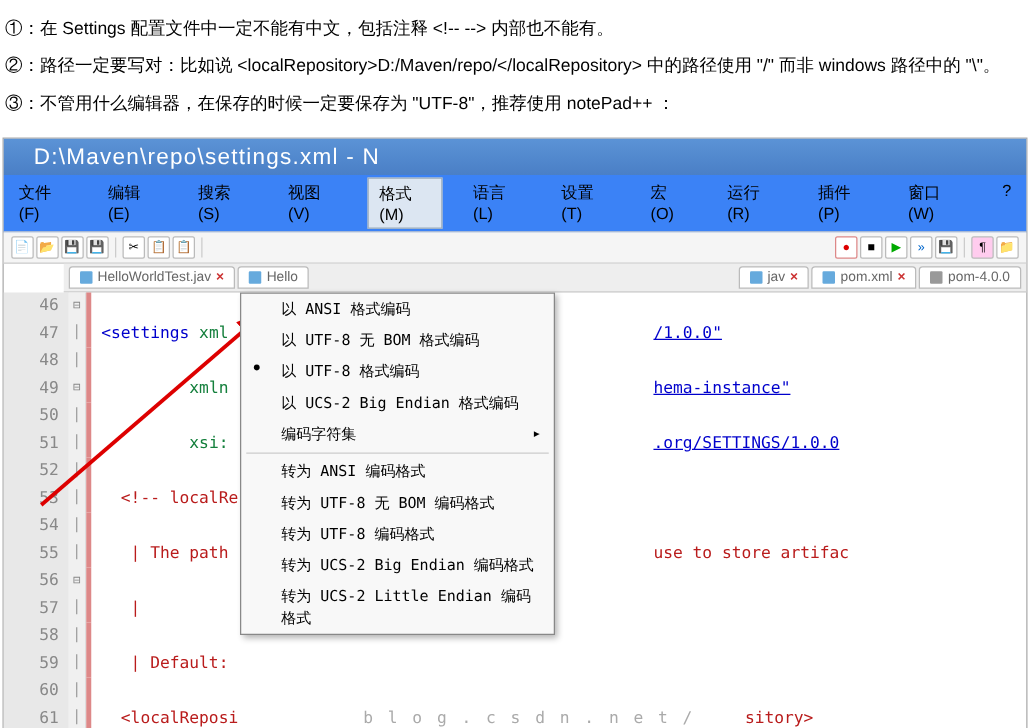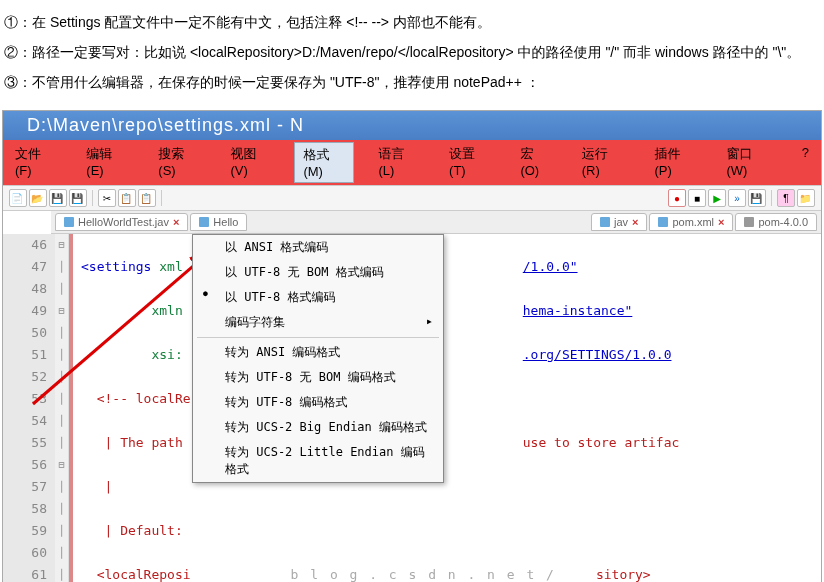--- a/index.html
+++ b/index.html
@@ -1,21 +1,21 @@
 <!DOCTYPE html>
 <html><head>
 <meta charset="utf-8">
 <style>
 * { box-sizing: border-box; margin: 0; padding: 0; }
 body { font-family: "SimSun", "Microsoft YaHei", sans-serif; font-size: 13px; background: #fff; width: 824px; }
 .notes { padding: 8px 4px; line-height: 2; font-size: 14px; }
 .notes p { margin-bottom: 2px; }
 .app { border: 1px solid #aaa; margin: 4px 2px 0 2px; background: #fff; position: relative; }
 .titlebar { background: linear-gradient(#5b93d6, #4a7fc6); color: #fff; padding: 4px 24px; font-size: 18px; text-align: left; letter-spacing: 1px; }
-.menubar { background: #ef4444; border-bottom: 1px solid #ccc; padding: 2px 4px; display: flex; gap: 16px; justify-content: flex-end; }
+.menubar { background: #3b82f6; border-bottom: 1px solid #ccc; padding: 2px 4px; display: flex; gap: 16px; justify-content: flex-end; }
 .menubar .mi { padding: 3px 8px; cursor: pointer; }
 .menubar .mi.active { background: #dce6f2; border: 1px solid #9ab; }
 .toolbar { background: #f5f5f5; border-bottom: 1px solid #ccc; padding: 3px 6px; display: flex; gap: 2px; align-items: center; }
 .tb { width: 18px; height: 18px; border: 1px solid #bbb; background: #fff; border-radius: 2px; display: flex; align-items: center; justify-content: center; font-size: 10px; }
 .tb.red { color: #d00; border-color: #d88; }
 .tb.green { color: #0a0; }
 .tb.blue { color: #06c; }
 .tb.pink { background: #fce; }
 .sep { width: 1px; height: 16px; background: #ccc; margin: 0 3px; }
 .spacer { flex: 1; }
@@ -204,20 +204,21 @@
 
 
 
 
     </div>
 
     <div class="dropdown">
       <div class="di">以 ANSI 格式编码</div>
       <div class="di">以 UTF-8 无 BOM 格式编码</div>
       <div class="di sel">以 UTF-8 格式编码</div>
+      <div class="di">以 UCS-2 Big Endian 格式编码</div>
       <div class="di sub">编码字符集</div>
       <div class="dsep"></div>
       <div class="di">转为 ANSI 编码格式</div>
       <div class="di">
           <span>转为 UTF-8 无 BOM 编码格式</span>
         </div>
       <div class="di">转为 UTF-8 编码格式</div>
       <div class="di">转为 UCS-2 Big Endian 编码格式</div>
       <div class="di">转为 UCS-2 Little Endian 编码格式</div>
     </div>

